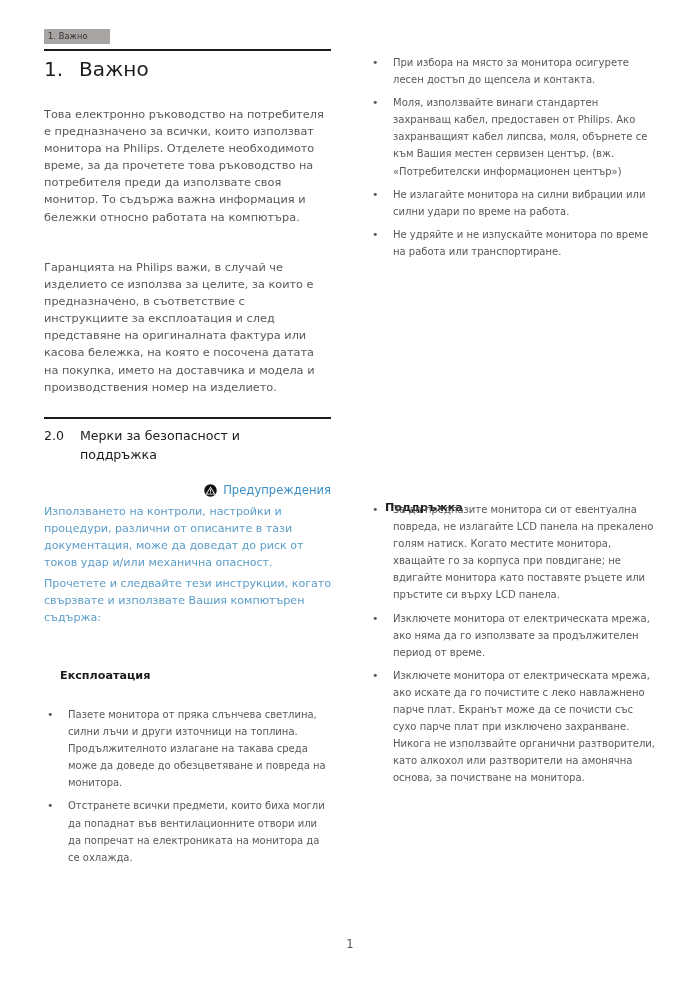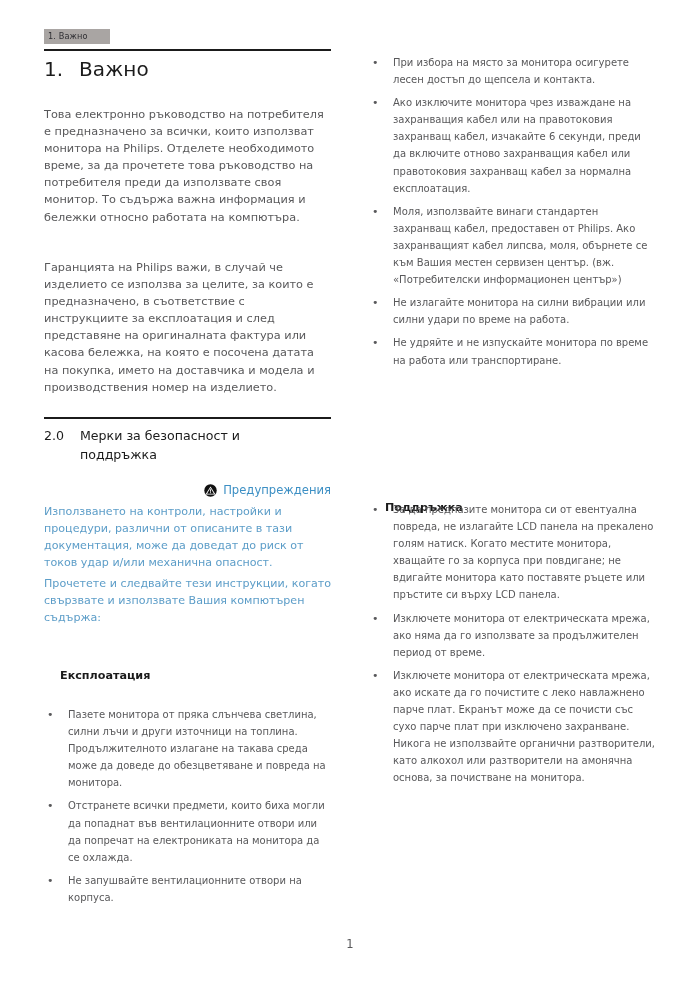--- a/index.html
+++ b/index.html
@@ -232,30 +232,28 @@
 
     <p class="note" style="top:503px;">Използването на контроли, настройки и процедури, различни от описаните в тази документация, може да доведат до риск от токов удар и/или механична опасност.</p>
 
     <p class="note" style="top:575px;">Прочетете и следвайте тези инструкции, когато свързвате и използвате Вашия компютърен съдържа:</p>
 
     <p class="sub-head" style="top:652px;">Експлоатация</p>
 
     <ul class="bullets" style="top:706px;">
       <li>Пазете монитора от пряка слънчева светлина, силни лъчи и други източници на топлина. Продължителното излагане на такава среда може да доведе до обезцветяване и повреда на монитора.</li>
       <li>Отстранете всички предмети, които биха могли да попаднат във вентилационните отвори или да попречат на електрониката на монитора да се охлажда.</li>
-      <li>Не запушвайте вентилационните отвори на корпуса.</li>
     </ul>
 
   </div>
 
   <div class="col col-right">
 
     <ul class="bullets" style="top:54px;">
       <li>При избора на място за монитора осигурете лесен достъп до щепсела и контакта.</li>
-      <li>Ако изключите монитора чрез изваждане на захранващия кабел или на правотоковия захранващ кабел, изчакайте 6 секунди, преди да включите отново захранващия кабел или правотоковия захранващ кабел за нормална експлоатация.</li>
       <li>Моля, използвайте винаги стандартен захранващ кабел, предоставен от Philips. Ако захранващият кабел липсва, моля, обърнете се към Вашия местен сервизен център. (вж. «Потребителски информационен център»)</li>
       <li>Не излагайте монитора на силни вибрации или силни удари по време на работа.</li>
       <li>Не удряйте и не изпускайте монитора по време на работа или транспортиране.</li>
     </ul>
 
     <p class="sub-head" style="top:484px;">Поддръжка</p>
 
     <ul class="bullets" style="top:501px;">
       <li>За да предпазите монитора си от евентуална повреда, не излагайте LCD панела на прекалено голям натиск. Когато местите монитора, хващайте го за корпуса при повдигане; не вдигайте монитора като поставяте ръцете или пръстите си върху LCD панела.</li>
       <li>Изключете монитора от електрическата мрежа, ако няма да го използвате за продължителен период от време.</li>

